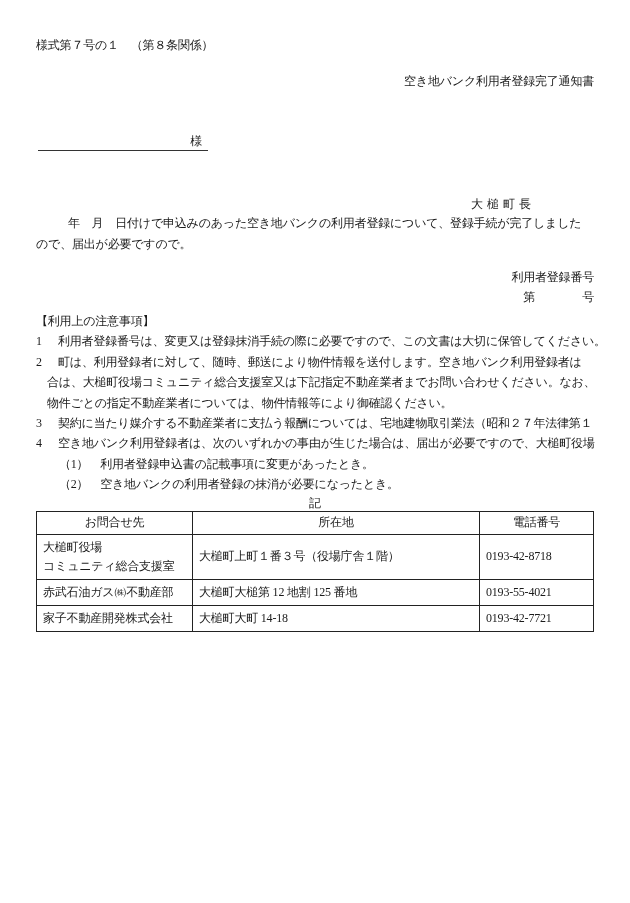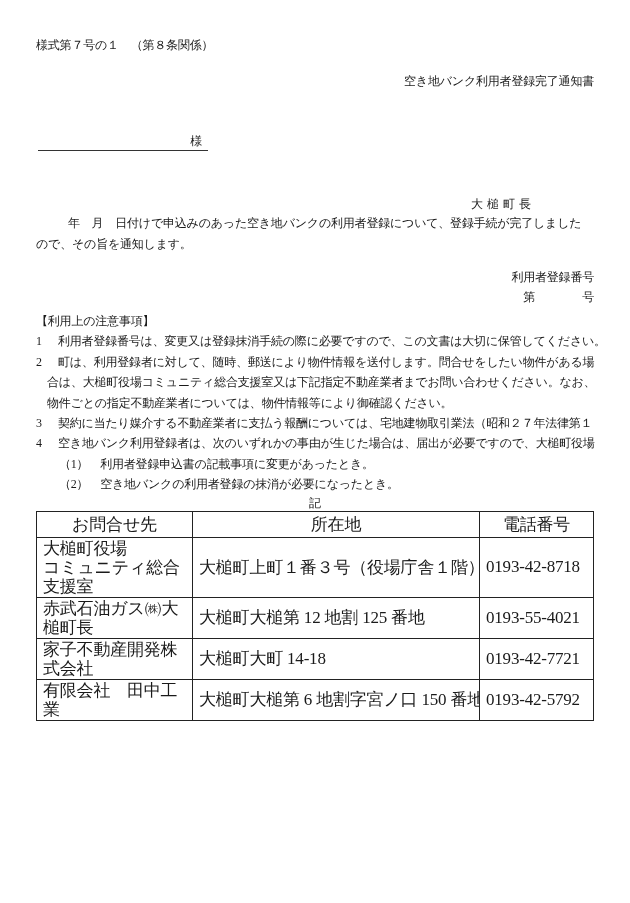--- a/index.html
+++ b/index.html
@@ -35,21 +35,21 @@
   .ki { text-align:center; line-height:14px; margin-top:1px; }
   table.contacts {
     margin-top:1px;
     border-collapse:collapse;
     table-layout:fixed;
     width:557px;
   }
   table.contacts td, table.contacts th {
     border:1px solid #222;
     font-weight:normal;
-    font-size:17px;
+    font-size:12px;
     letter-spacing:-0.2px;
     padding:1px 6px;
     vertical-align:middle;
     overflow:hidden;
   }
   th.hdr { text-align:center; height:20px; }
   td.name { white-space:pre-line; line-height:19px; }
   td.addr, td.phone { white-space:nowrap; }
   tr.r0 td { height:42px; }
   tr.r1 td, tr.r2 td, tr.r3 td { height:23px; }
@@ -64,34 +64,34 @@
   <div class="title">空き地バンク利用者登録完了通知書</div>
 
   <div class="recipient">
     <span class="recipient-rule"><span>様</span></span>
   </div>
 
   <div class="sender">大槌町長</div>
 
   <div class="body-para">
     <div class="body-l1">年　月　日付けで申込みのあった空き地バンクの利用者登録について、登録手続が完了しました</div>
-    <div class="body-l2">ので、その旨を通知します。</div>
+    <div class="body-l2">ので、届出が必要ですので。</div>
   </div>
 
   <div class="reg">
     <div>利用者登録番号</div>
     <div>第　　　　号</div>
   </div>
 
   <div class="notes">
     <div>【利用上の注意事項】</div>
 
     <div class="n-line"><span class="n-num">1</span><span>利用者登録番号は、変更又は登録抹消手続の際に必要ですので、この文書は大切に保管してください。</span></div>
 
-    <div class="n-line"><span class="n-num">2</span><span>町は、利用登録者に対して、随時、郵送により物件情報を送付します。問合せをしたい物件がある場</span></div>
+    <div class="n-line"><span class="n-num">2</span><span>町は、利用登録者に対して、随時、郵送により物件情報を送付します。空き地バンク利用登録者は</span></div>
     <div class="n-line n-cont">合は、大槌町役場コミュニティ総合支援室又は下記指定不動産業者までお問い合わせください。なお、</div>
     <div class="n-line n-cont">物件ごとの指定不動産業者については、物件情報等により御確認ください。</div>
 
     <div class="n-line"><span class="n-num">3</span><span>契約に当たり媒介する不動産業者に支払う報酬については、宅地建物取引業法（昭和２７年法律第１</span></div>
 
     <div class="n-line"><span class="n-num">4</span><span>空き地バンク利用登録者は、次のいずれかの事由が生じた場合は、届出が必要ですので、大槌町役場</span></div>
 
     <div class="n-line n-sub">（1）　利用者登録申込書の記載事項に変更があったとき。</div>
     <div class="n-line n-sub">（2）　空き地バンクの利用者登録の抹消が必要になったとき。</div>
   </div>
@@ -112,30 +112,25 @@
       </tr>
     </thead>
     <tbody>
       <tr class="r0">
         <td class="name">大槌町役場
 コミュニティ総合支援室</td>
         <td class="addr">大槌町上町１番３号（役場庁舎１階）</td>
         <td class="phone">0193-42-8718</td>
       </tr>
       <tr class="r1">
-        <td class="name">赤武石油ガス㈱大槌町長</td>
+        <td class="name">赤武石油ガス㈱不動産部</td>
         <td class="addr">大槌町大槌第 12 地割 125 番地</td>
         <td class="phone">0193-55-4021</td>
       </tr>
       <tr class="r2">
         <td class="name">家子不動産開発株式会社</td>
         <td class="addr">大槌町大町 14-18</td>
         <td class="phone">0193-42-7721</td>
       </tr>
-      <tr class="r3">
-        <td class="name">有限会社　田中工業</td>
-        <td class="addr">大槌町大槌第 6 地割字宮ノ口 150 番地 14</td>
-        <td class="phone">0193-42-5792</td>
-      </tr>
     </tbody>
   </table>
 
 </div>
 
 </body></html>

